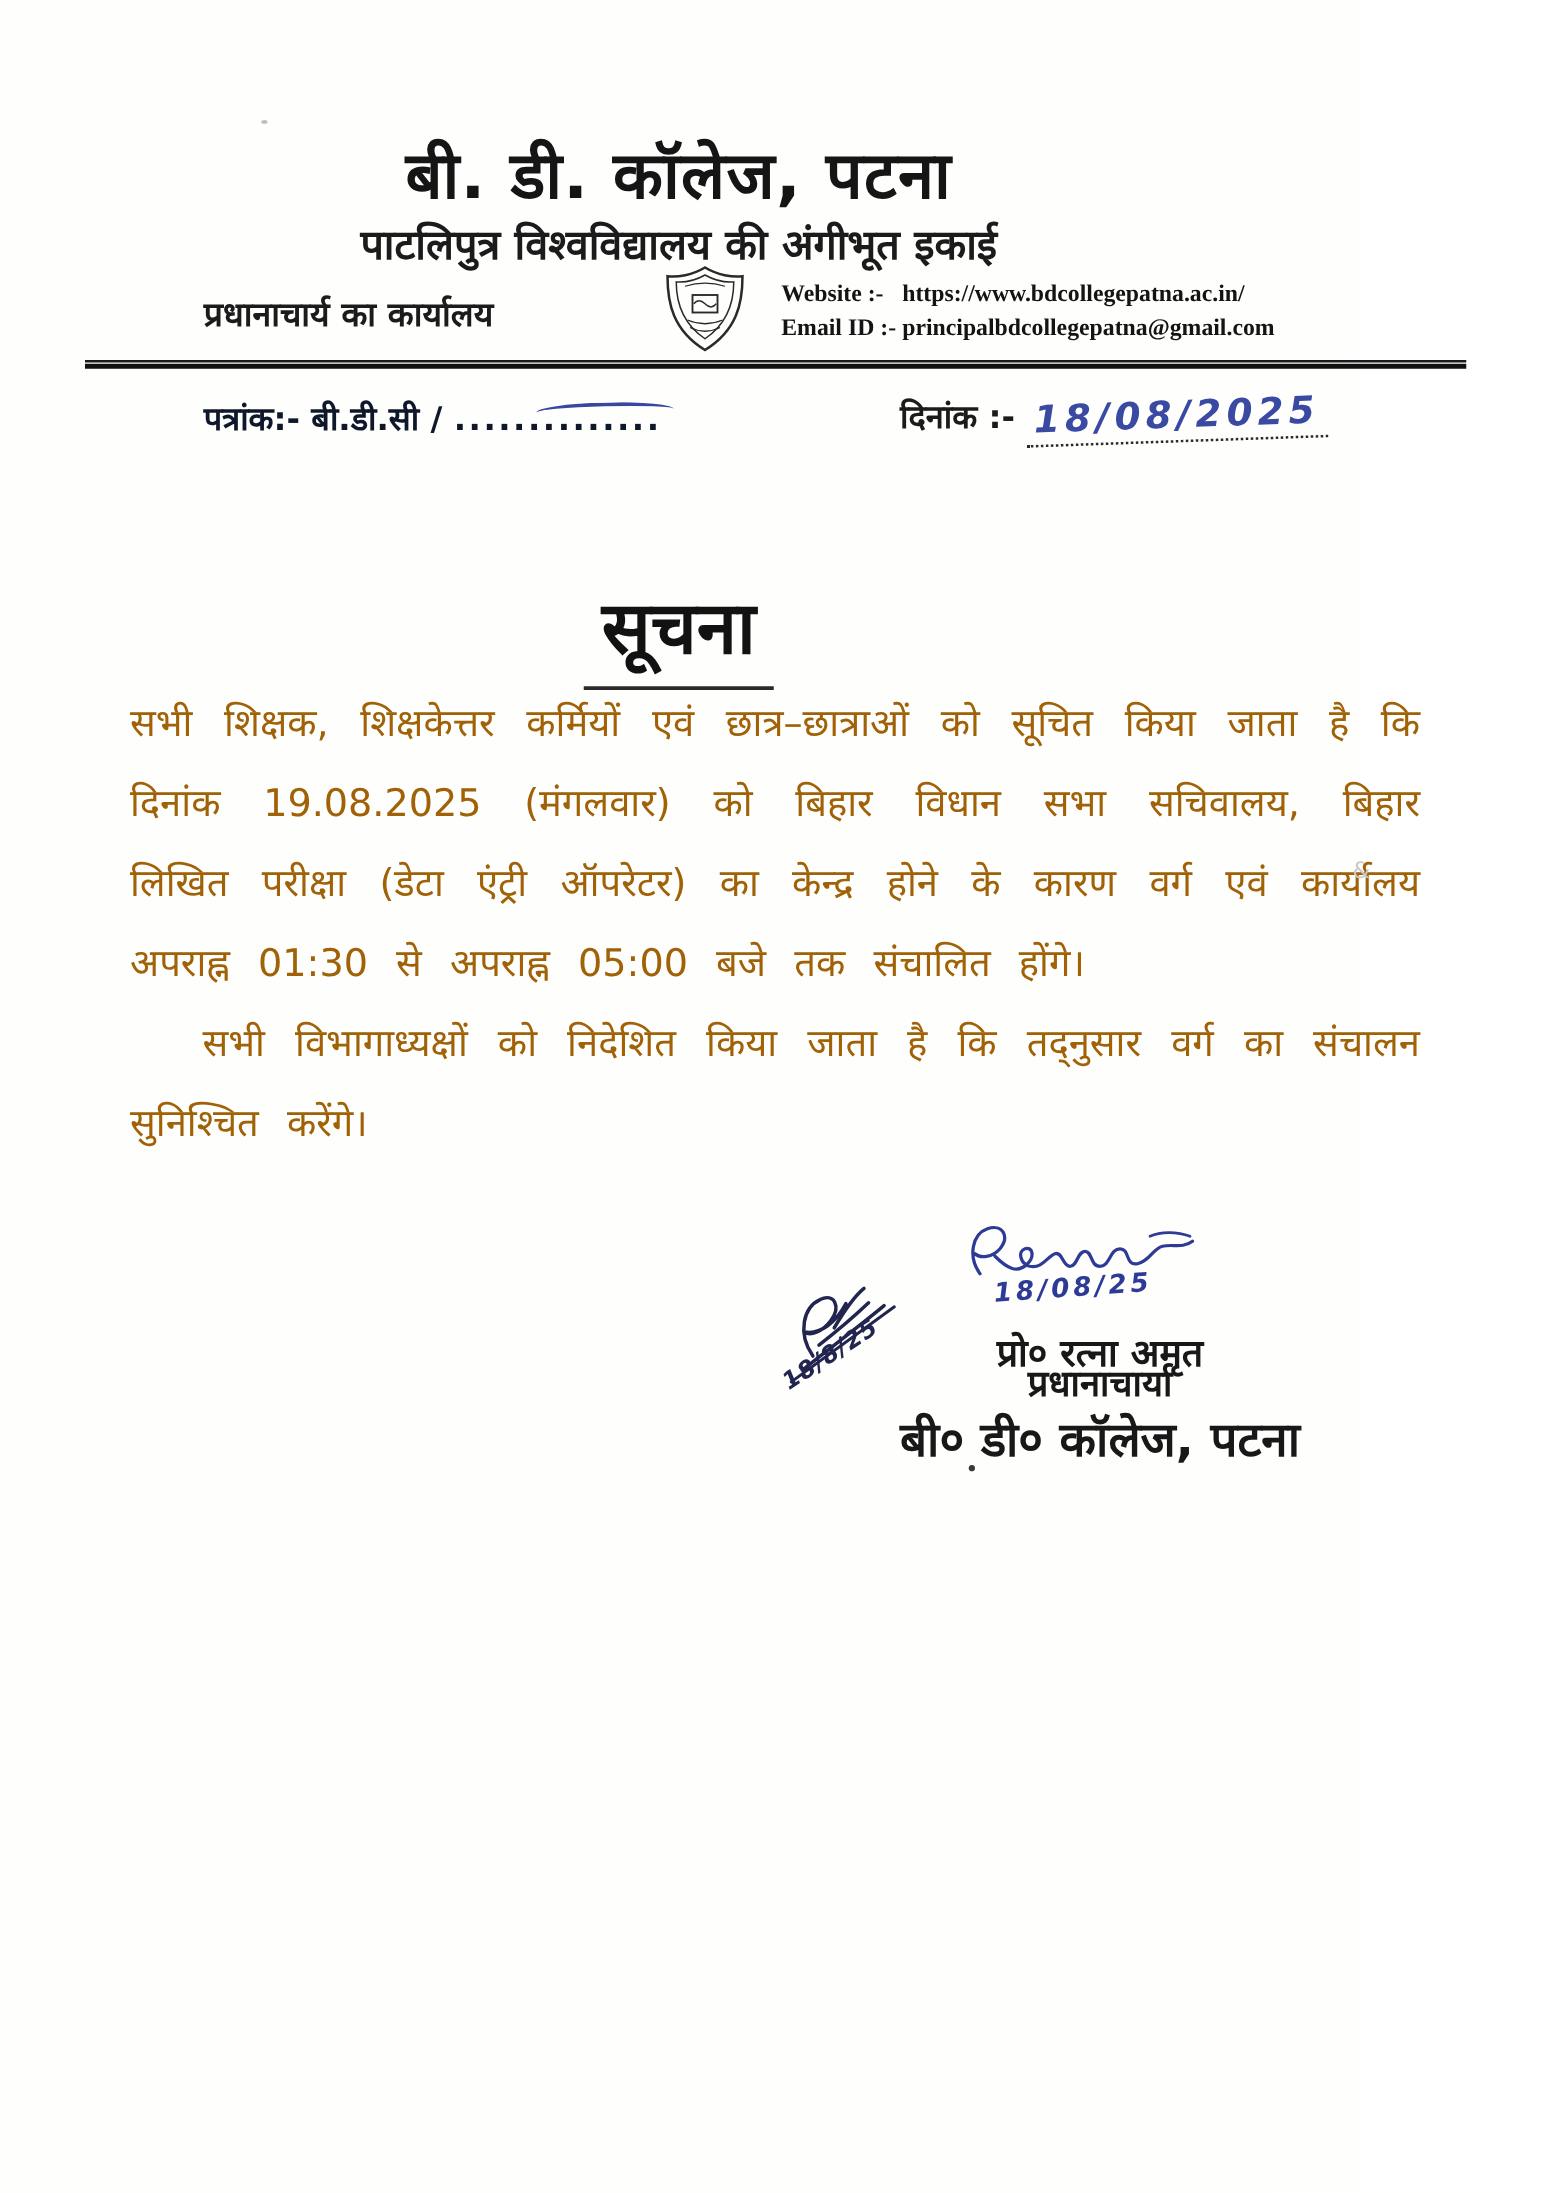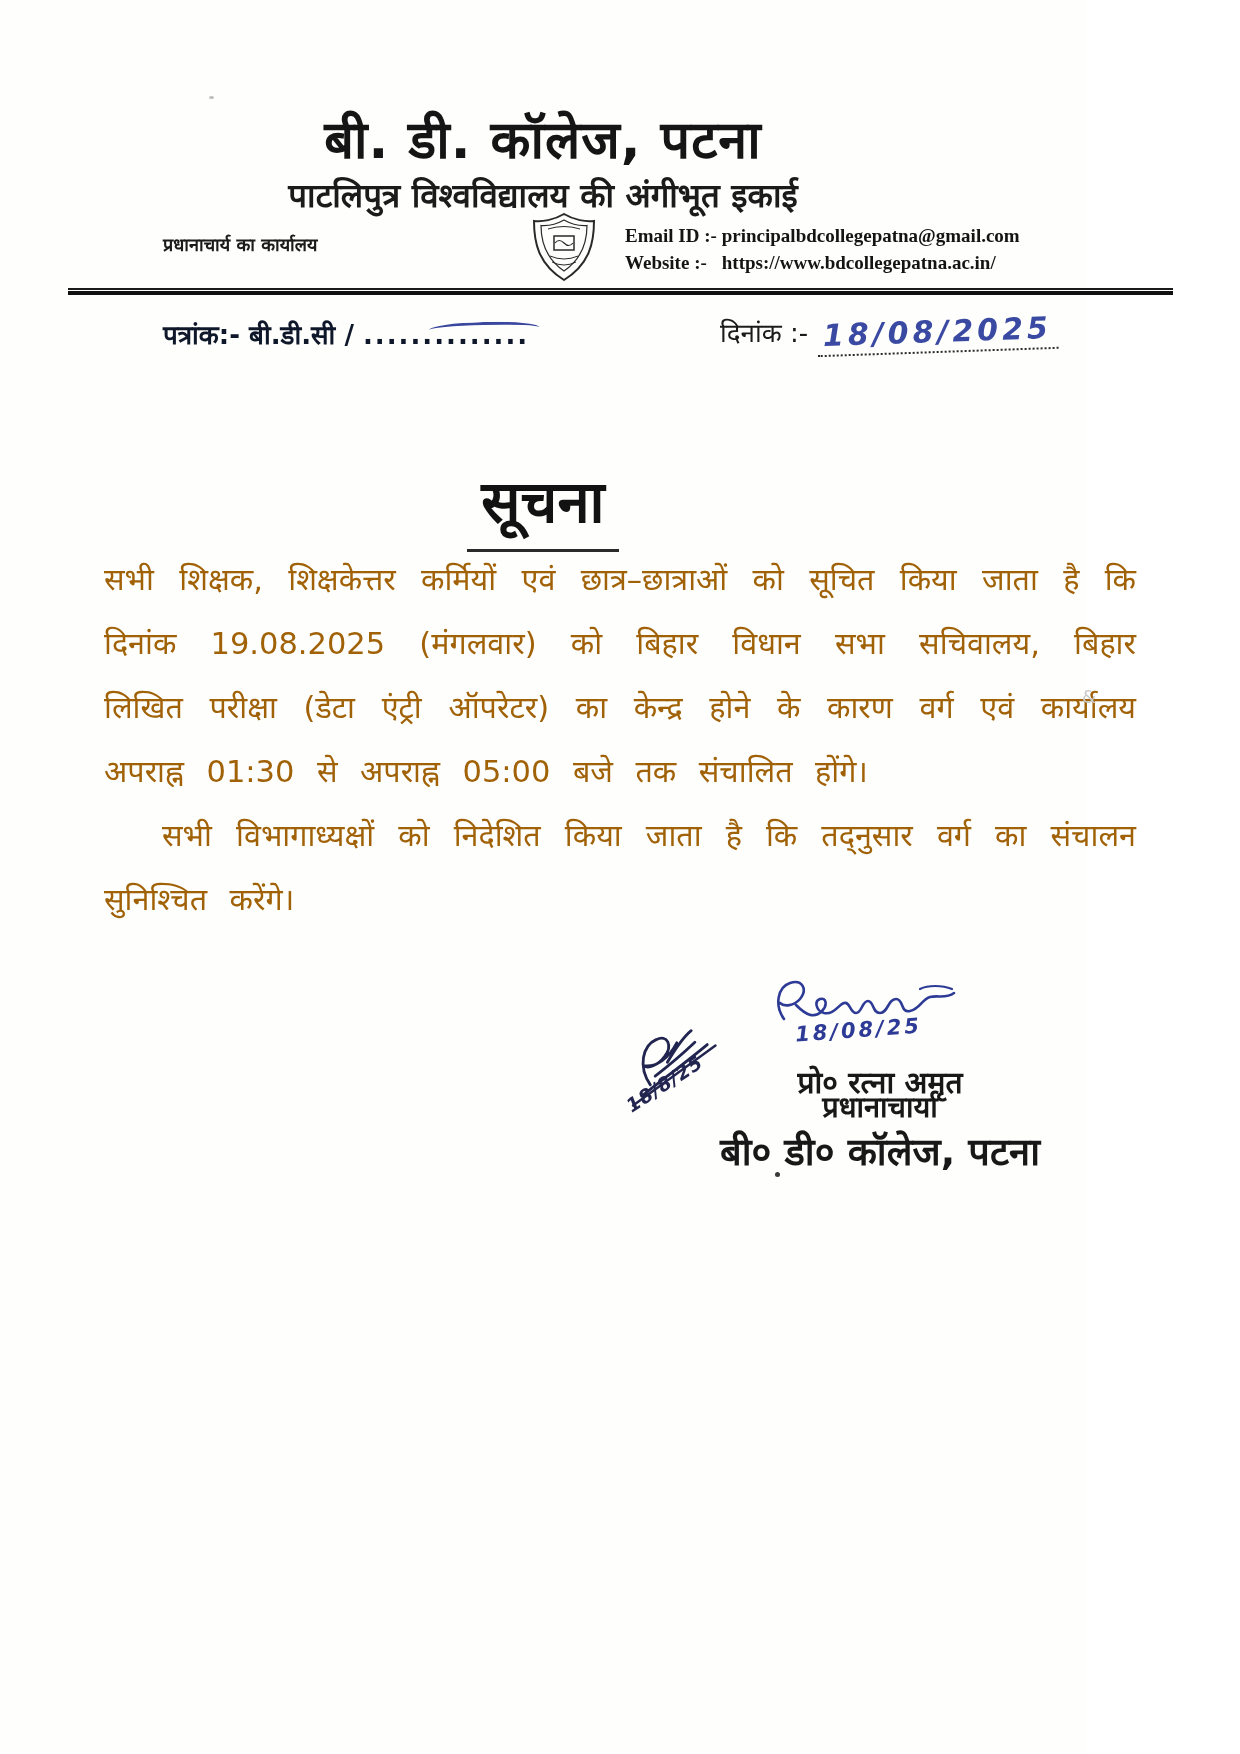--- a/index.html
+++ b/index.html
@@ -19,21 +19,21 @@
     position:absolute;top:102px;left:0;width:100%;
     text-align:center;font-size:52px;font-weight:bold;color:#151515;
     letter-spacing:1px;margin:0;
   }
   .affiliation{
     position:absolute;top:172px;left:0;width:100%;
     text-align:center;font-size:33px;font-weight:bold;color:#1b1b1b;
   }
   .office-label{
     position:absolute;top:232px;left:163px;
-    font-size:18px;font-weight:bold;color:#1b1b1b;
+    font-size:27px;font-weight:bold;color:#1b1b1b;
   }
   .logo-wrap{position:absolute;top:212px;left:528px;width:72px;height:72px;}
   .contact-block{
     position:absolute;top:222px;left:625px;width:420px;
     font-family:"Liberation Serif","DejaVu Serif",serif;
     font-weight:bold;font-size:19px;color:#141414;line-height:27px;
   }
   .contact-block .lbl{display:inline-block;width:92px;}
 
   
@@ -44,21 +44,21 @@
   
   .ref-row{position:absolute;left:0;top:312px;width:100%;height:46px;font-size:26px;font-weight:bold;}
   .letter-no{position:absolute;left:163px;top:4px;color:#0f172a;}
   .letter-no .dots{font-weight:bold;letter-spacing:2px;position:relative;}
   .pen-stroke{
     position:absolute;left:266px;top:6px;width:110px;height:8px;
     border-top:3px solid #39479e;border-radius:50%/60% 60% 0 0;
     transform:rotate(-1.5deg);
   }
   .date-line{position:absolute;left:720px;top:2px;color:#1b1b1b;}
-  .date-label{font-weight:normal;}
+  .date-label{font-weight:bold;}
   .hand-date{
     display:inline-block;color:#3a49a2;
     font-style:italic;font-weight:bold;font-size:30px;
     letter-spacing:4px;transform:rotate(-2deg);
     border-bottom:2px dotted #2a2a2a;padding:0 6px 2px 6px;
   }
 
   
   .notice-heading{
     position:absolute;top:460px;left:0;width:100%;text-align:center;
@@ -119,26 +119,26 @@
       <rect x="26" y="24" width="20" height="14" fill="none" stroke="#2a2a2a" stroke-width="1.5"></rect>
       <path d="M27 31 q4 -5 9 0 q5 5 9 0" fill="none" stroke="#2a2a2a" stroke-width="1.2"></path>
       <path d="M20 17 q16 -5 32 0" fill="none" stroke="#2a2a2a" stroke-width="1"></path>
       <path d="M22 44 q14 6 28 0" fill="none" stroke="#2a2a2a" stroke-width="1"></path>
       <path d="M24 50 q12 6 24 0" fill="none" stroke="#2a2a2a" stroke-width="1"></path>
     </svg>
   </div>
 
   <div class="contact-block">
     <div>
+      <span class="lbl">Website :-</span>
+      <span>https://www.bdcollegepatna.ac.in/</span>
+    </div>
+    <div>
       <span class="lbl">Email ID :-</span>
       <span>principalbdcollegepatna@gmail.com</span>
-    </div>
-    <div>
-      <span class="lbl">Website :-</span>
-      <span>https://www.bdcollegepatna.ac.in/</span>
     </div>
   </div>
 
   <div class="rule">
     <div class="r1"></div>
       <div class="r2"></div>
   </div>
 
   <div class="ref-row">
     <div class="letter-no">

